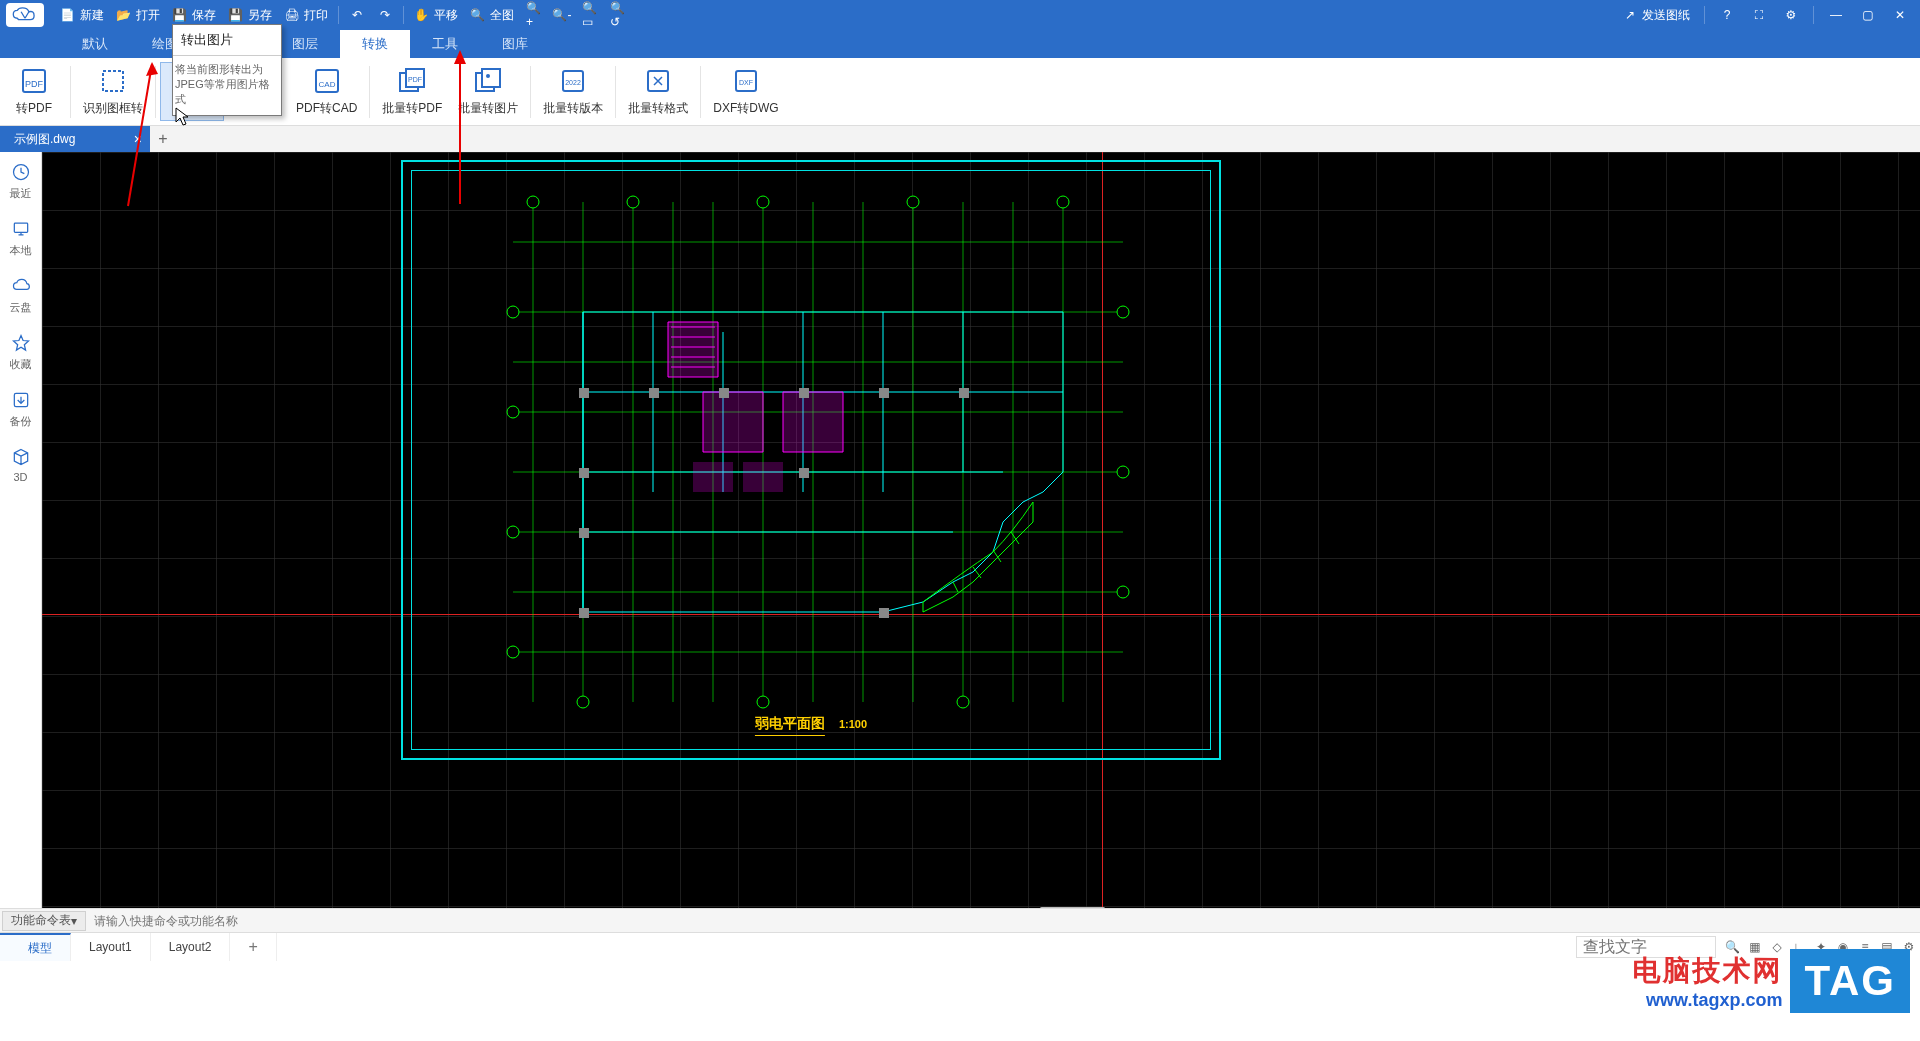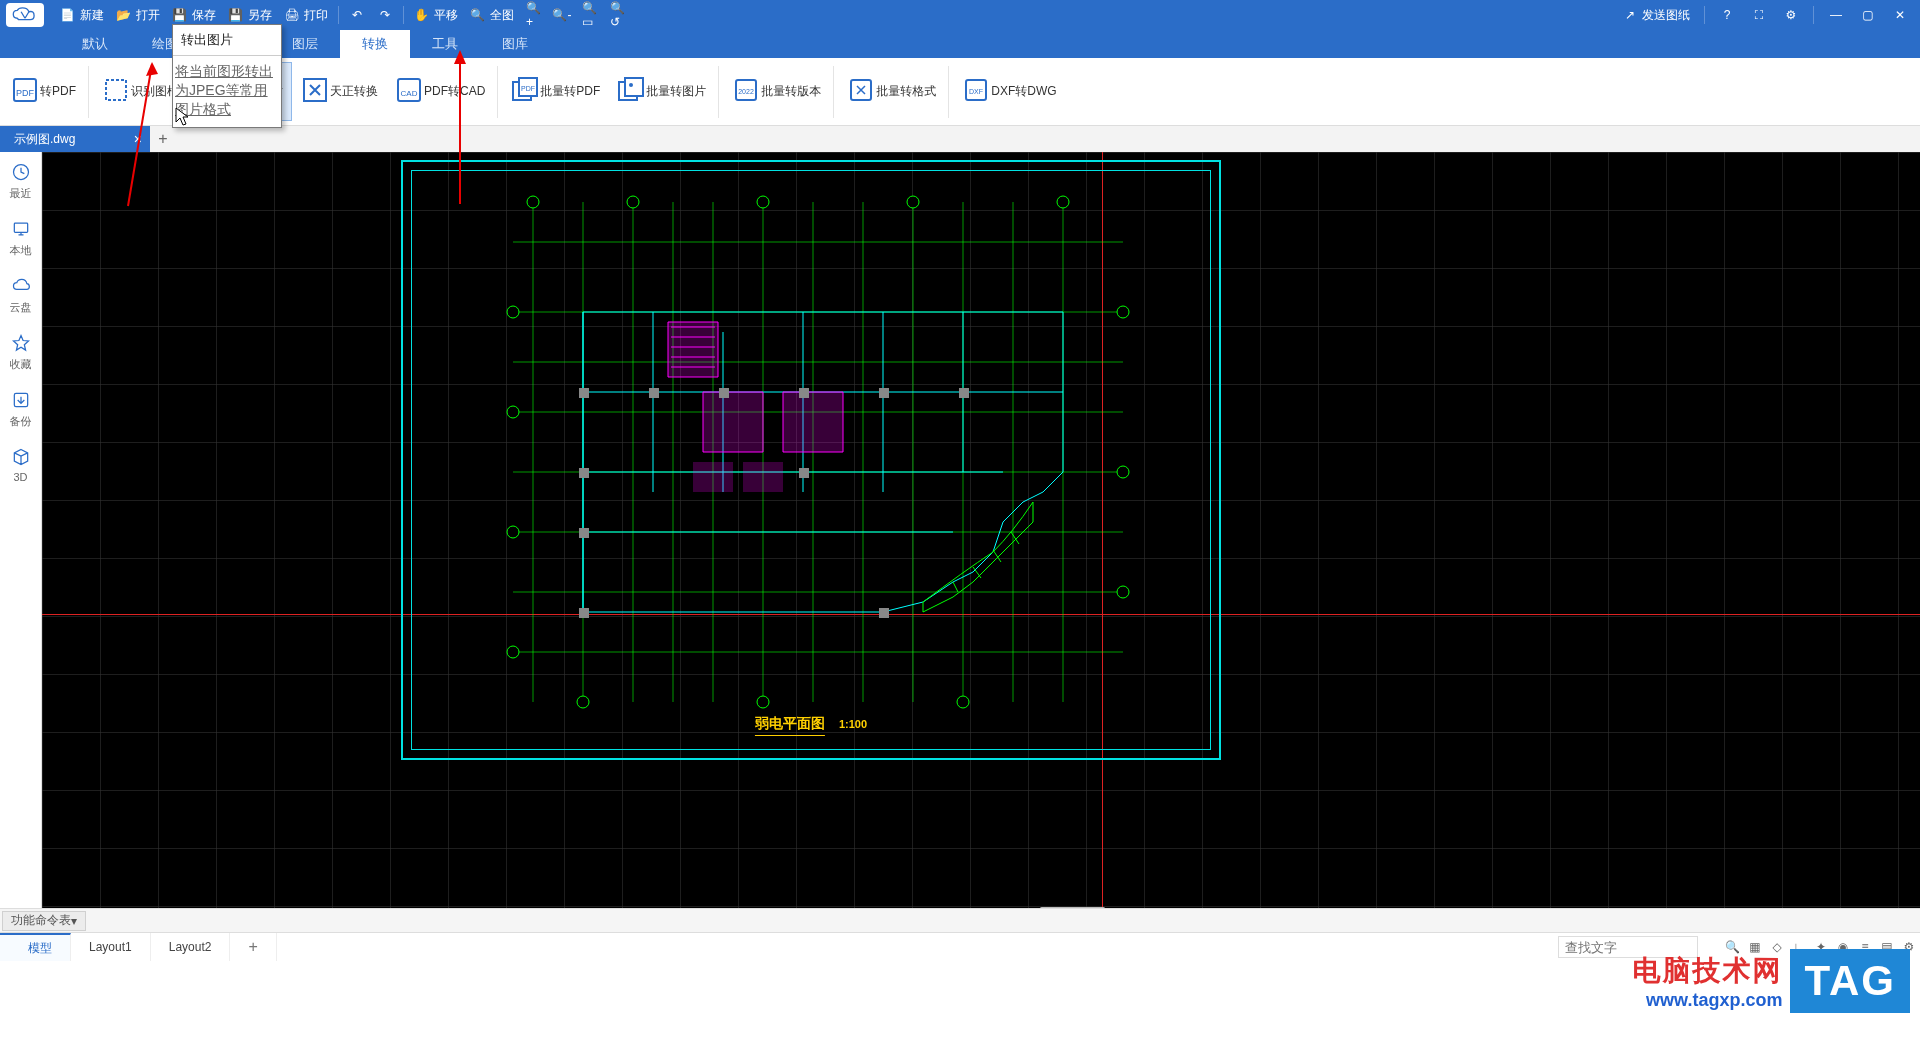--- a/index.html
+++ b/index.html
@@ -15,30 +15,30 @@
 .tb-spacer { flex: 1; }
 .tb-right { display: flex; align-items: center; gap: 4px; height: 100%; }
 
 
 .menubar { height: 28px; background: #2b6dc8; display: flex; align-items: stretch; color: #d5e4f8; font-size: 13px; padding-left: 60px; }
 .menu-tab { padding: 0 22px; display: flex; align-items: center; cursor: pointer; }
 .menu-tab.active { background: #fff; color: #2b6dc8; }
 
 
 .ribbon { height: 68px; background: #fff; border-bottom: 1px solid #ddd; display: flex; align-items: center; padding: 4px 2px; }
-.rib-btn { display: flex; flex-direction: row; align-items: center; justify-content: center; min-width: 64px; padding: 2px 8px; height: 100%; cursor: pointer; font-size: 12px; color: #333; }
+.rib-btn { display: flex; flex-direction: column; align-items: center; justify-content: center; min-width: 64px; padding: 2px 8px; height: 100%; cursor: pointer; font-size: 12px; color: #333; }
 .rib-btn.hover { background: #dbe9fb; border: 1px solid #8fb8ea; }
 .rib-btn .rib-icon { width: 30px; height: 30px; margin-bottom: 4px; display: flex; align-items: center; justify-content: center; }
 .rib-sep { width: 1px; height: 52px; background: #e4e4e4; margin: 0 4px; }
 
 
 .tooltip { position: absolute; left: 172px; top: 24px; width: 110px; background: #fff; border: 1px solid #7a7a7a; box-shadow: 3px 3px 5px rgba(0,0,0,0.25); z-index: 100; font-size: 12px; }
 .tooltip .tt-title { padding: 6px 8px 4px; font-weight: 400; font-size: 13px; color: #222; }
 .tooltip .tt-line { height: 1px; background: #ccc; margin: 2px 0; }
-.tooltip .tt-body { padding: 4px 2px 8px; font-size: 14px; color: #666; line-height: 1.35; text-decoration: underline; }
+.tooltip .tt-body { padding: 4px 2px 8px; font-size: 11px; color: #666; line-height: 1.35; }
 .cursor { position: absolute; left: 175px; top: 107px; z-index: 101; pointer-events: none; }
 
 
 .filetabs { height: 26px; background: #f3f3f3; display: flex; align-items: center; }
 .file-tab { height: 100%; width: 150px; background: #2b6dc8; color: #fff; display: flex; align-items: center; justify-content: space-between; padding: 0 8px 0 14px; font-size: 12px; cursor: pointer; }
 .file-tab .close { color: #fff; font-size: 14px; }
 .add-tab { width: 26px; height: 100%; display: flex; align-items: center; justify-content: center; font-size: 16px; color: #666; cursor: pointer; }
 
 
 .main { display: flex; height: 756px; background: #000; }
@@ -80,21 +80,21 @@
 .cmdbar { height: 24px; background: #f5f5f5; border-top: 1px solid #ddd; display: flex; align-items: center; padding: 0 2px; font-size: 12px; color: #555; }
 .cmdbar .cmd-label { background: #ececec; border: 1px solid #d0d0d0; height: 20px; display: flex; align-items: center; padding: 0 8px; }
 .cmdbar input { flex: 1; border: none; background: transparent; padding: 0 8px; font-size: 12px; outline: none; }
 
 
 .bottom { height: 29px; background: #fff; border-top: 1px solid #ddd; display: flex; align-items: center; font-size: 12px; }
 .btab { padding: 0 18px; height: 100%; display: flex; align-items: center; color: #444; cursor: pointer; border-right: 1px solid #eee; }
 .btab.active { color: #2b6dc8; border-top: 2px solid #2b6dc8; background: #f7fbff; padding-left: 28px; }
 .btab.add { font-size: 16px; color: #777; }
 .bottom .spacer { flex: 1; }
-.bottom input { border: 1px solid #ddd; height: 22px; padding: 0 6px; font-size: 13px; width: 140px; margin-right: 24px; }
+.bottom input { border: 1px solid #ddd; height: 22px; padding: 0 6px; font-size: 16px; width: 140px; margin-right: 6px; }
 .status-ico { width: 22px; height: 22px; display: flex; align-items: center; justify-content: center; color: #666; cursor: pointer; }
 
 
 .ime-badge { position: absolute; left: 997px; top: 755px; background: #fff; border: 1px solid #bbb; border-radius: 3px; padding: 2px 8px; font-size: 11px; color: #444; box-shadow: 0 1px 3px rgba(0,0,0,0.15); }
 
 
 .watermark { position: absolute; right: 10px; bottom: 28px; display: flex; align-items: stretch; z-index: 200; }
 .wm-left { display: flex; flex-direction: column; align-items: flex-end; justify-content: center; padding-right: 8px; }
 .wm-left .cn { font-size: 28px; font-weight: bold; color: #e03030; letter-spacing: 2px; }
 .wm-left .url { font-size: 18px; font-weight: bold; color: #2060d0; }
@@ -460,20 +460,21 @@
       <line x1="10" y1="4" x2="10" y2="156"></line>
       <polygon points="10,2 4,16 16,16"></polygon>
     </svg>
 </div>
 
 <div class="cmdbar">
   <div class="cmd-label">
     <span>功能命令表</span>
     <span>▾</span>
   </div>
+  <input type="text" placeholder="请输入快捷命令或功能名称" style="">
 </div>
 
 <div class="bottom">
   <div class="btab active">模型</div>
   <div class="btab">Layout1</div>
   <div class="btab">Layout2</div>
   <div class="btab add">+</div>
   <div class="spacer"></div>
   <input type="text" placeholder="查找文字" style="">
   <div class="status-ico">🔍</div>

